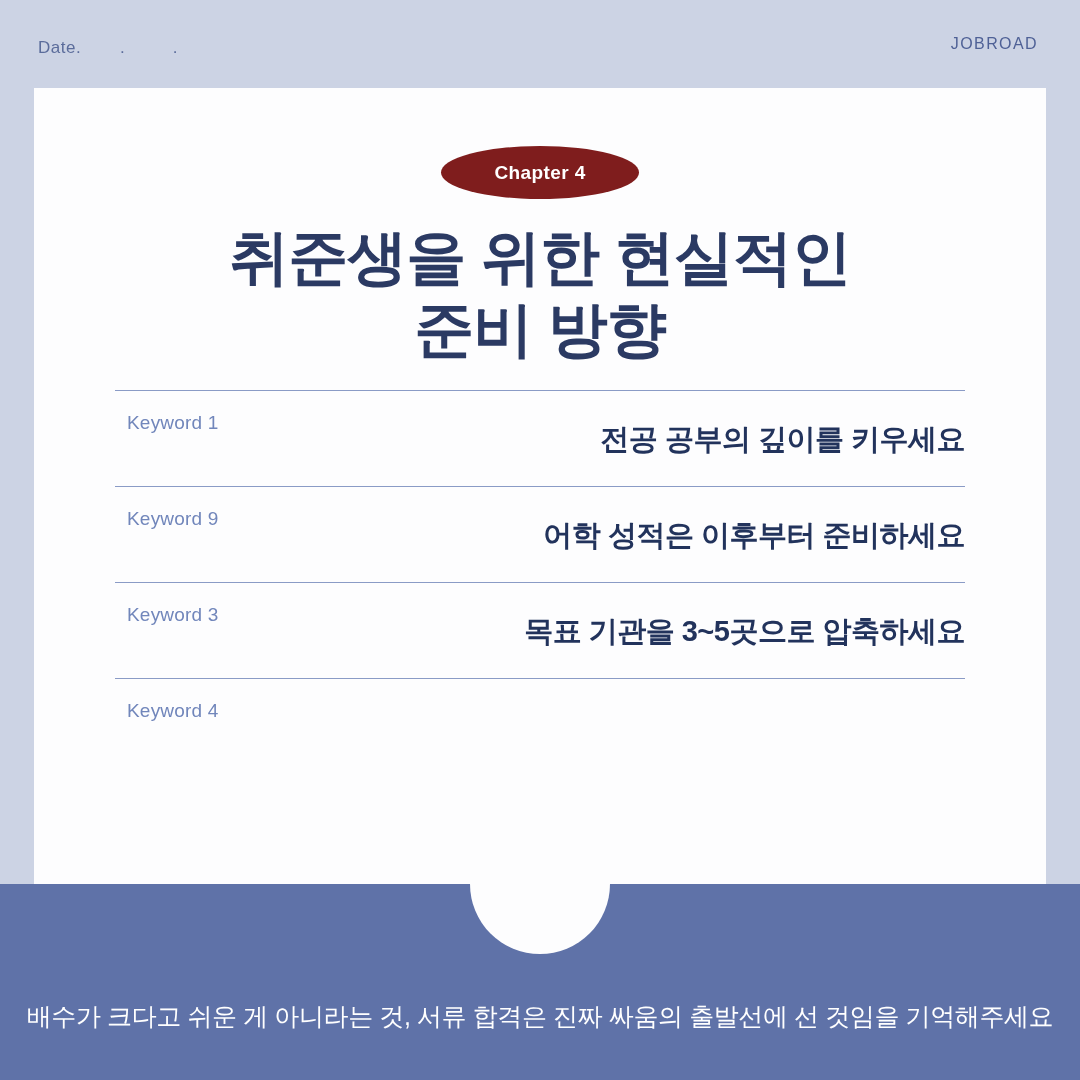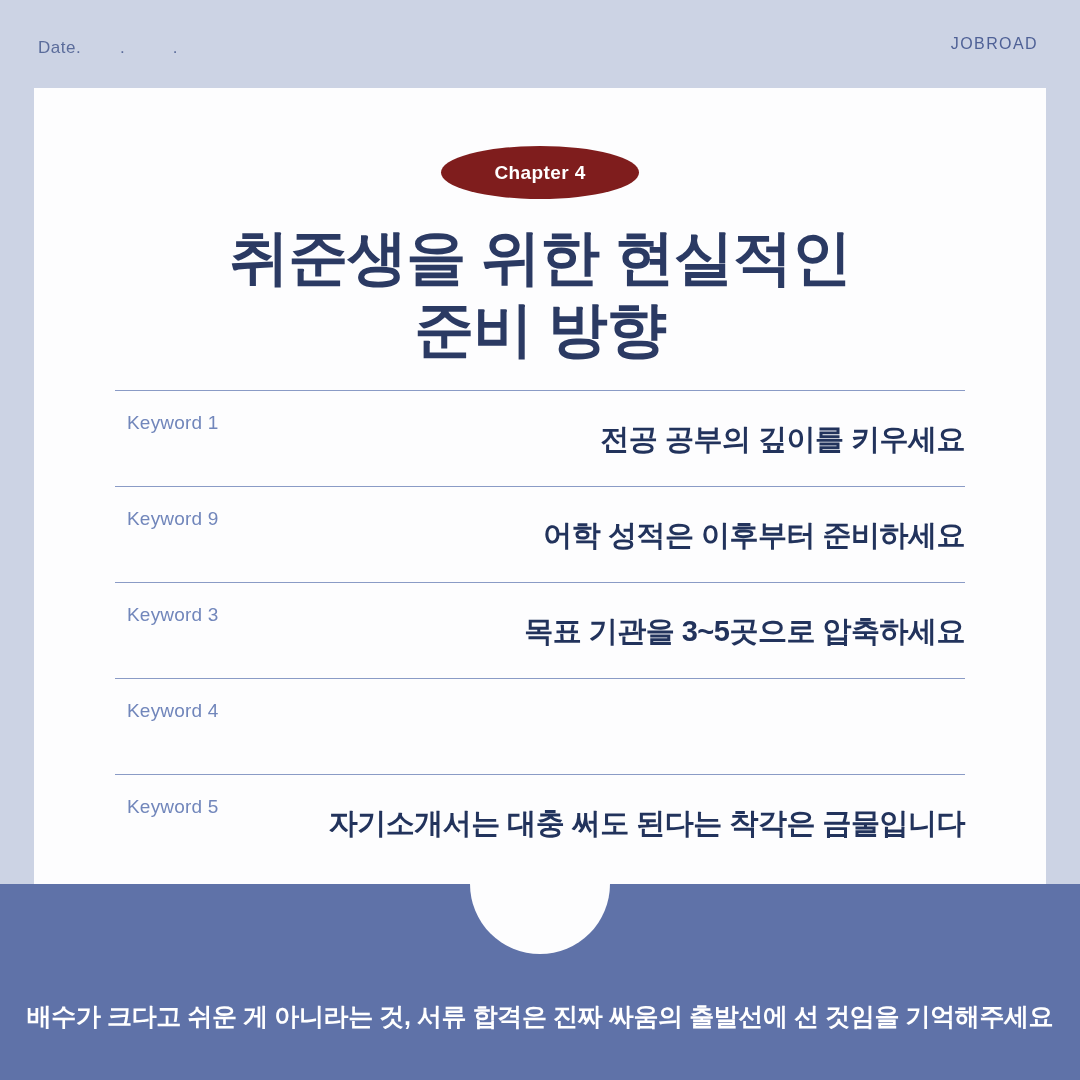--- a/index.html
+++ b/index.html
@@ -89,21 +89,21 @@
     z-index: 2;
   }
   .bottom-text {
     position: absolute;
     left: 0;
     top: 1000px;
     width: 1080px;
     text-align: center;
     color: #ffffff;
     font-size: 25px;
-    font-weight: 700;
+    font-weight: 400;
     letter-spacing: -0.4px;
     z-index: 4;
   }
 
   
   .chapter-pill {
     position: absolute;
     left: 441px;
     top: 146px;
     width: 198px;
@@ -218,23 +218,18 @@
       <div class="rule"></div>
       <div class="kw">Keyword 3</div>
       <div class="txt">목표 기관을 3~5곳으로 압축하세요</div>
     </div>
 
     <div class="row row-4">
       <div class="rule"></div>
       <div class="kw">Keyword 4</div>
     </div>
 
-    <div class="row row-5">
-      <div class="rule"></div>
-      <div class="kw">Keyword 5</div>
-      <div class="txt">자기소개서는 대충 써도 된다는 착각은 금물입니다</div>
-    </div>
 
   </div>
 
   <div class="bottom-text">배수가 크다고 쉬운 게 아니라는 것, 서류 합격은 진짜 싸움의 출발선에 선 것임을 기억해주세요</div>
 
 </div>
 
 </body></html>

